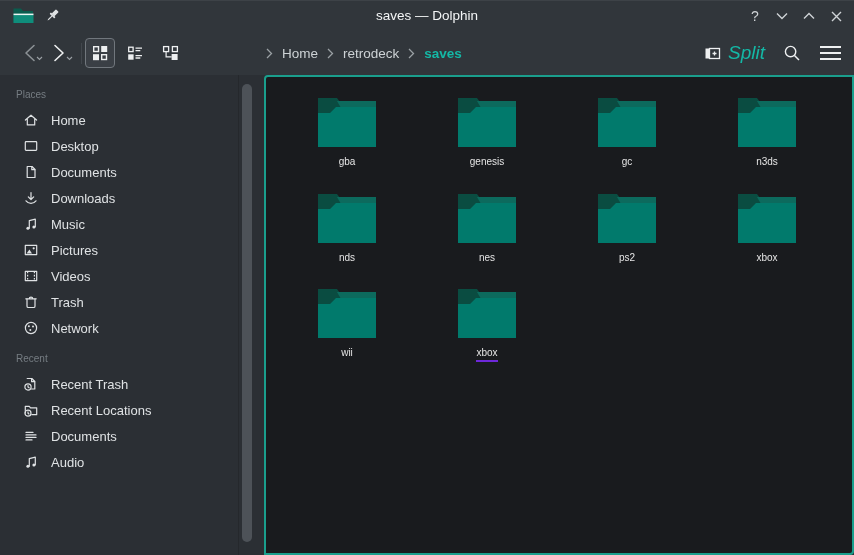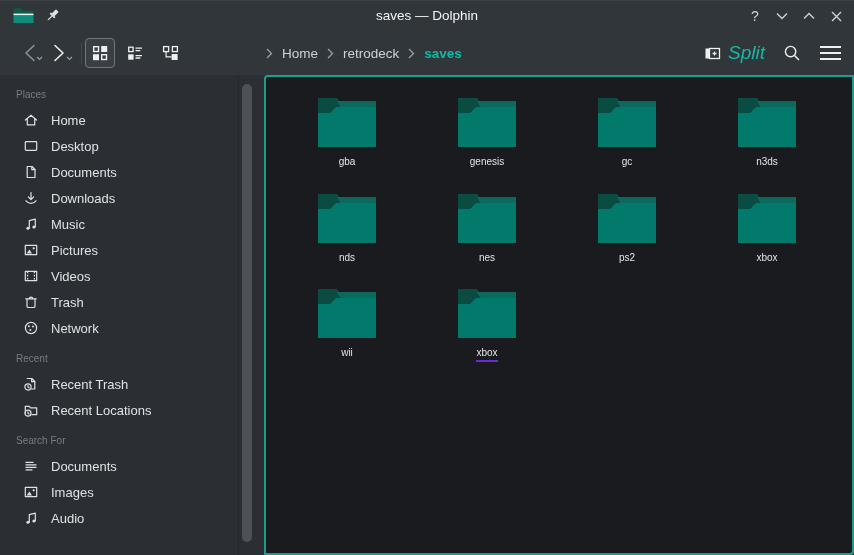--- a/index.html
+++ b/index.html
@@ -300,38 +300,27 @@
         <div class="side-item">
           <span class="side-icon">
             <svg width="16" height="16" viewBox="0 0 16 16">
               <path stroke="#dfe2e4" stroke-width="1.2" fill="none" stroke-linejoin="round" stroke-linecap="round" d="M2.3 11V4.3h4l1.2 1.5h6.2v6.9H8.8"></path>
               <circle stroke="#dfe2e4" stroke-width="1.2" fill="none" stroke-linejoin="round" stroke-linecap="round" cx="5" cy="11.2" r="3"></circle>
               <path stroke="#dfe2e4" stroke-width="1.2" fill="none" stroke-linejoin="round" stroke-linecap="round" d="M5 9.9v1.3l1 .8"></path>
             </svg>
           </span>
           <span class="side-label">Recent Locations</span>
         </div>
-        <div class="side-section-header">Search For</div>
         <div class="side-item">
           <span class="side-icon">
             <svg width="16" height="16" viewBox="0 0 16 16">
               <path stroke="#dfe2e4" stroke-width="1.2" fill="none" stroke-linejoin="round" stroke-linecap="round" d="M3 4.4h7M3 6.9h10M3 9.4h10M3 11.9h6"></path>
             </svg>
           </span>
           <span class="side-label">Documents</span>
-        </div>
-        <div class="side-item">
-          <span class="side-icon">
-            <svg width="16" height="16" viewBox="0 0 16 16">
-              <rect stroke="#dfe2e4" stroke-width="1.2" fill="none" stroke-linejoin="round" stroke-linecap="round" x="2.3" y="3.4" width="11.4" height="9.2"></rect>
-              <path fill="#dfe2e4" d="M3.6 11.5 6.4 7.6l2.6 3.9z"></path>
-              <circle cx="10.7" cy="6.3" r="1.1" fill="#dfe2e4"></circle>
-            </svg>
-          </span>
-          <span class="side-label">Images</span>
         </div>
         <div class="side-item">
           <span class="side-icon">
             <svg width="16" height="16" viewBox="0 0 16 16">
               <path stroke="#dfe2e4" stroke-width="1.2" fill="none" stroke-linejoin="round" stroke-linecap="round" d="M6.3 12.2V4.6l6-1.5v7.7"></path>
               <circle cx="4.9" cy="12.3" r="1.5" fill="#dfe2e4"></circle>
               <circle cx="10.9" cy="10.9" r="1.5" fill="#dfe2e4"></circle>
             </svg>
           </span>
           <span class="side-label">Audio</span>

